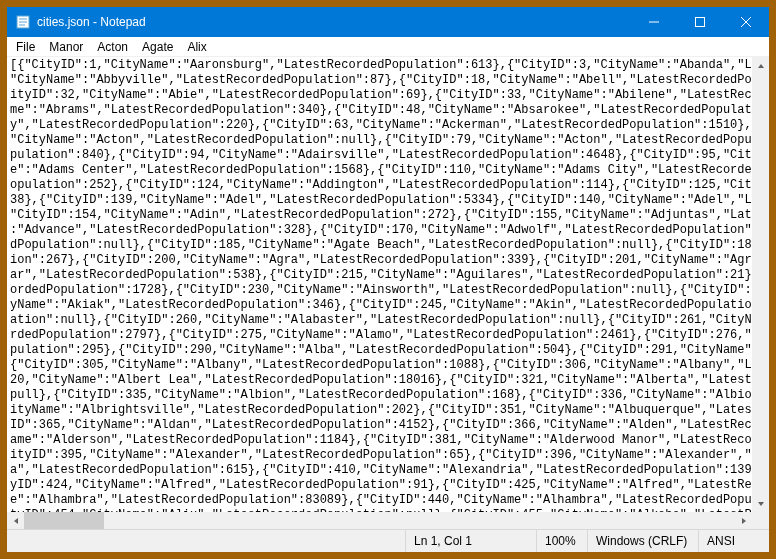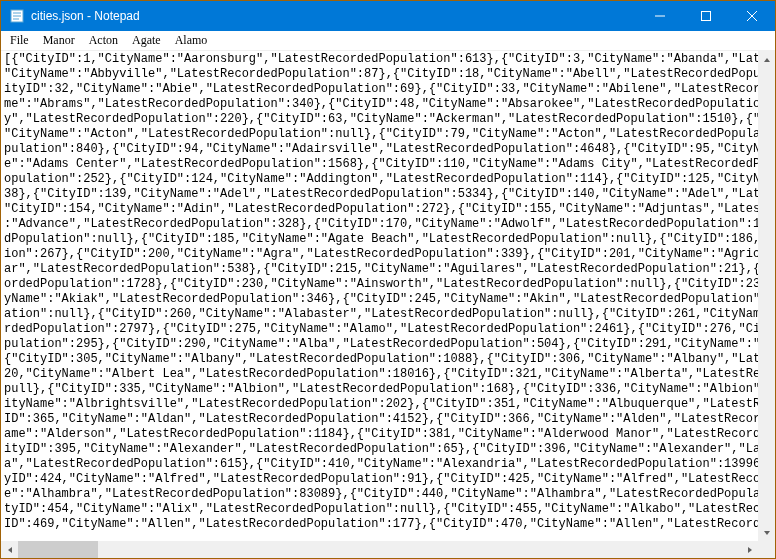--- a/index.html
+++ b/index.html
@@ -1,24 +1,24 @@
 <!DOCTYPE html>
 <html><head>
 <meta charset="utf-8">
 <style>
   * { box-sizing: border-box; margin: 0; padding: 0; }
   html, body { width: 776px; height: 559px; overflow: hidden; font-family: "Segoe UI", Tahoma, sans-serif; }
-  .window { width: 776px; height: 559px; display: flex; flex-direction: column; background: #fff; border: 1px solid #a16207; }
+  .window { width: 776px; height: 559px; display: flex; flex-direction: column; background: #fff; border: 7px solid #a16207; }
   .titlebar { height: 30px; background: #0078d7; color: #fff; display: flex; align-items: center; }
   .titlebar-icon { width: 16px; height: 16px; margin: 0 6px 0 8px; display: inline-flex; align-items: center; justify-content: center; }
   .titlebar-title { font-size: 12px; flex: 0 0 auto; }
   .titlebar-spacer { flex: 1; }
   .win-btn { width: 46px; height: 30px; display: inline-flex; align-items: center; justify-content: center; color: #fff; }
   .win-btn svg { stroke: #fff; fill: none; }
-  .menubar { height: 20px; background: #fff; display: flex; align-items: flex-start; padding: 0 2px; border-bottom: 1px solid #f0f0f0; font-family: Liberation Serif, serif; }
+  .menubar { height: 20px; background: #fff; display: flex; align-items: flex-end; padding: 0 2px; border-bottom: 1px solid #f0f0f0; }
   .menu-item { font-size: 12px; padding: 2px 7px; color: #000; }
   .editor { flex: 1; overflow: hidden; position: relative; }
   .editor-content { font-family: Consolas, "Courier New", monospace; font-size: 12px; line-height: 15px; color: #000; white-space: pre; padding: 1px 3px; word-break: break-all; overflow: hidden; letter-spacing: 0px; }
   .scrollbar-v { position: absolute; right: 0; top: 0; bottom: 17px; width: 17px; background: #f0f0f0; display: flex; flex-direction: column; }
   .scrollbar-h { position: absolute; left: 0; right: 17px; bottom: 0; height: 17px; background: #f0f0f0; display: flex; }
   .sb-btn { width: 17px; height: 17px; background: #f0f0f0; display: inline-flex; align-items: center; justify-content: center; }
   .sb-btn svg { fill: #606060; }
   .sb-track-v { flex: 1; background: #f0f0f0; }
   .sb-track-h { flex: 1; background: #f0f0f0; position: relative; }
   .sb-thumb-h { position: absolute; left: 0; top: 0; height: 17px; width: 80px; background: #cdcdcd; }
@@ -60,21 +60,21 @@
           <line x1="10" y1="0" x2="0" y2="10" stroke-width="1"></line>
         </svg>
     </span>
   </div>
 
   <div class="menubar">
     <span class="menu-item">File</span>
     <span class="menu-item">Manor</span>
     <span class="menu-item">Acton</span>
     <span class="menu-item">Agate</span>
-    <span class="menu-item">Alamo</span>
+    <span class="menu-item">Alix</span>
   </div>
 
   <div class="editor">
     <div class="editor-content">[{"CityID":1,"CityName":"Aaronsburg","LatestRecordedPopulation":613},{"CityID":3,"CityName":"Abanda","LatestRecor
 "CityName":"Abbyville","LatestRecordedPopulation":87},{"CityID":18,"CityName":"Abell","LatestRecordedPopulation":
 ityID":32,"CityName":"Abie","LatestRecordedPopulation":69},{"CityID":33,"CityName":"Abilene","LatestRecordedPopul
 me":"Abrams","LatestRecordedPopulation":340},{"CityID":48,"CityName":"Absarokee","LatestRecordedPopulation":1150}
 y","LatestRecordedPopulation":220},{"CityID":63,"CityName":"Ackerman","LatestRecordedPopulation":1510},{"CityID":
 "CityName":"Acton","LatestRecordedPopulation":null},{"CityID":79,"CityName":"Acton","LatestRecordedPopulation":759
 pulation":840},{"CityID":94,"CityName":"Adairsville","LatestRecordedPopulation":4648},{"CityID":95,"CityName":"Ad
@@ -129,14 +129,25 @@
       </div>
       <span class="sb-btn">
           <svg width="8" height="8" viewBox="0 0 8 8">
             <polygon points="2,1 6,4 2,7"></polygon>
           </svg>
         </span>
     </div>
     <div class="sb-corner"></div>
   </div>
 
+  <div class="statusbar">
+    <div class="status-flex"></div>
+    <div class="status-sep"></div>
+    <div class="status-cell" style="width:130px">Ln 1, Col 1</div>
+    <div class="status-sep"></div>
+    <div class="status-cell" style="width:50px">100%</div>
+    <div class="status-sep"></div>
+    <div class="status-cell" style="width:110px">Windows (CRLF)</div>
+    <div class="status-sep"></div>
+    <div class="status-cell" style="width:70px">ANSI</div>
+  </div>
 
 </div>
 
 </body></html>

